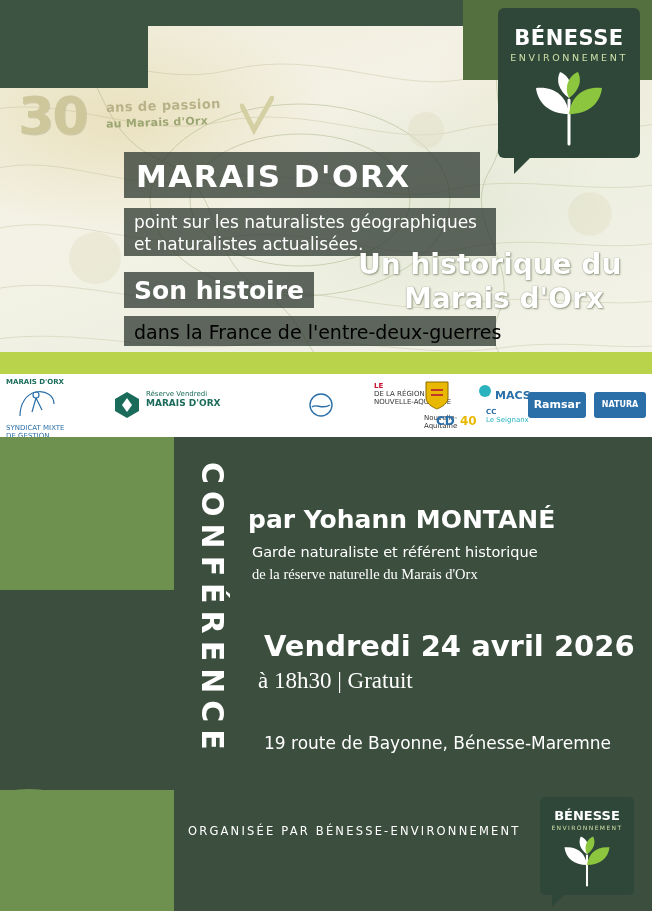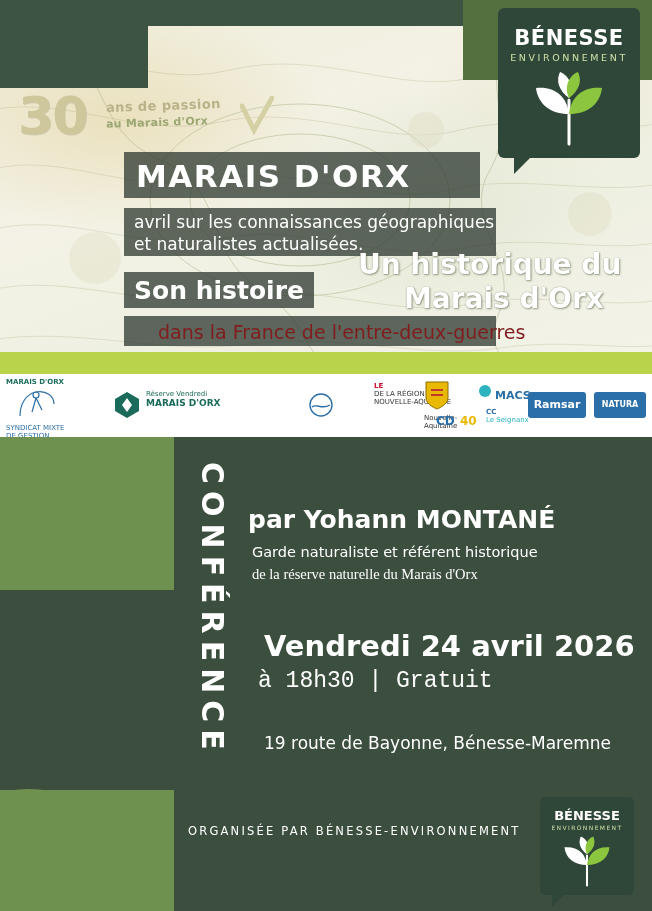--- a/index.html
+++ b/index.html
@@ -170,23 +170,22 @@
     left: 134px; top: 276px;
     font-size: 25px;
     font-weight: 700;
     color: #ffffff;
     font-family: "DejaVu Sans", sans-serif;
   }
   .t-entre {
     position: absolute;
     left: 134px; top: 321px;
     font-size: 19px;
-    color: #7f1d1d;
-    font-family: "DejaVu Sans", sans-serif;
-    margin-left: 24px;
+    color: #000000;
+    font-family: "DejaVu Sans", sans-serif;
   }
 
   
   .t-right1 {
     position: absolute;
     left: 358px; top: 248px;
     font-size: 28px;
     font-weight: 700;
     color: #ffffff;
     text-shadow: 0 0 1px #6b7a5a, 1px 1px 2px rgba(80,90,60,.55);
@@ -341,21 +340,21 @@
     font-size: 29px;
     font-weight: 700;
     color: #ffffff;
     font-family: "DejaVu Sans", sans-serif;
   }
   .time {
     position: absolute;
     left: 258px; top: 231px;
     font-size: 23px;
     color: #ffffff;
-    font-family: Liberation Mono, monospace;
+    font-family: Liberation Serif, serif;
   }
   .venue1 {
     position: absolute;
     left: 264px; top: 272px;
     font-size: 17px;
     color: #ffffff;
     font-family: "DejaVu Sans", sans-serif;
   }
   .venue2 {
     position: absolute;
@@ -453,21 +452,21 @@
     <svg class="check" viewBox="0 0 34 46">
       <path d="M2,10 L14,34 L32,2" fill="none" stroke="#d5cfa4" stroke-width="5" stroke-linecap="round"></path>
     </svg>
 
     <div class="bar" id="bar-title"></div>
     <div class="bar" id="bar-sub"></div>
     <div class="bar" id="bar-hist"></div>
     <div class="bar" id="bar-entre"></div>
 
     <div class="t-title">MARAIS D'ORX</div>
-    <div class="t-sub1">avril sur les connaissances géographiques</div>
+    <div class="t-sub1">point sur les naturalistes géographiques</div>
     <div class="t-sub2">et naturalistes actualisées.</div>
     <div class="t-hist">Son histoire</div>
     <div class="t-entre">dans la France de l'entre-deux-guerres</div>
 
     <div class="t-right1">Un historique du</div>
     <div class="t-right2">Marais d'Orx</div>
 
     <div class="band-bottom-green"></div>
     <div class="band-bottom-white"></div>
 

